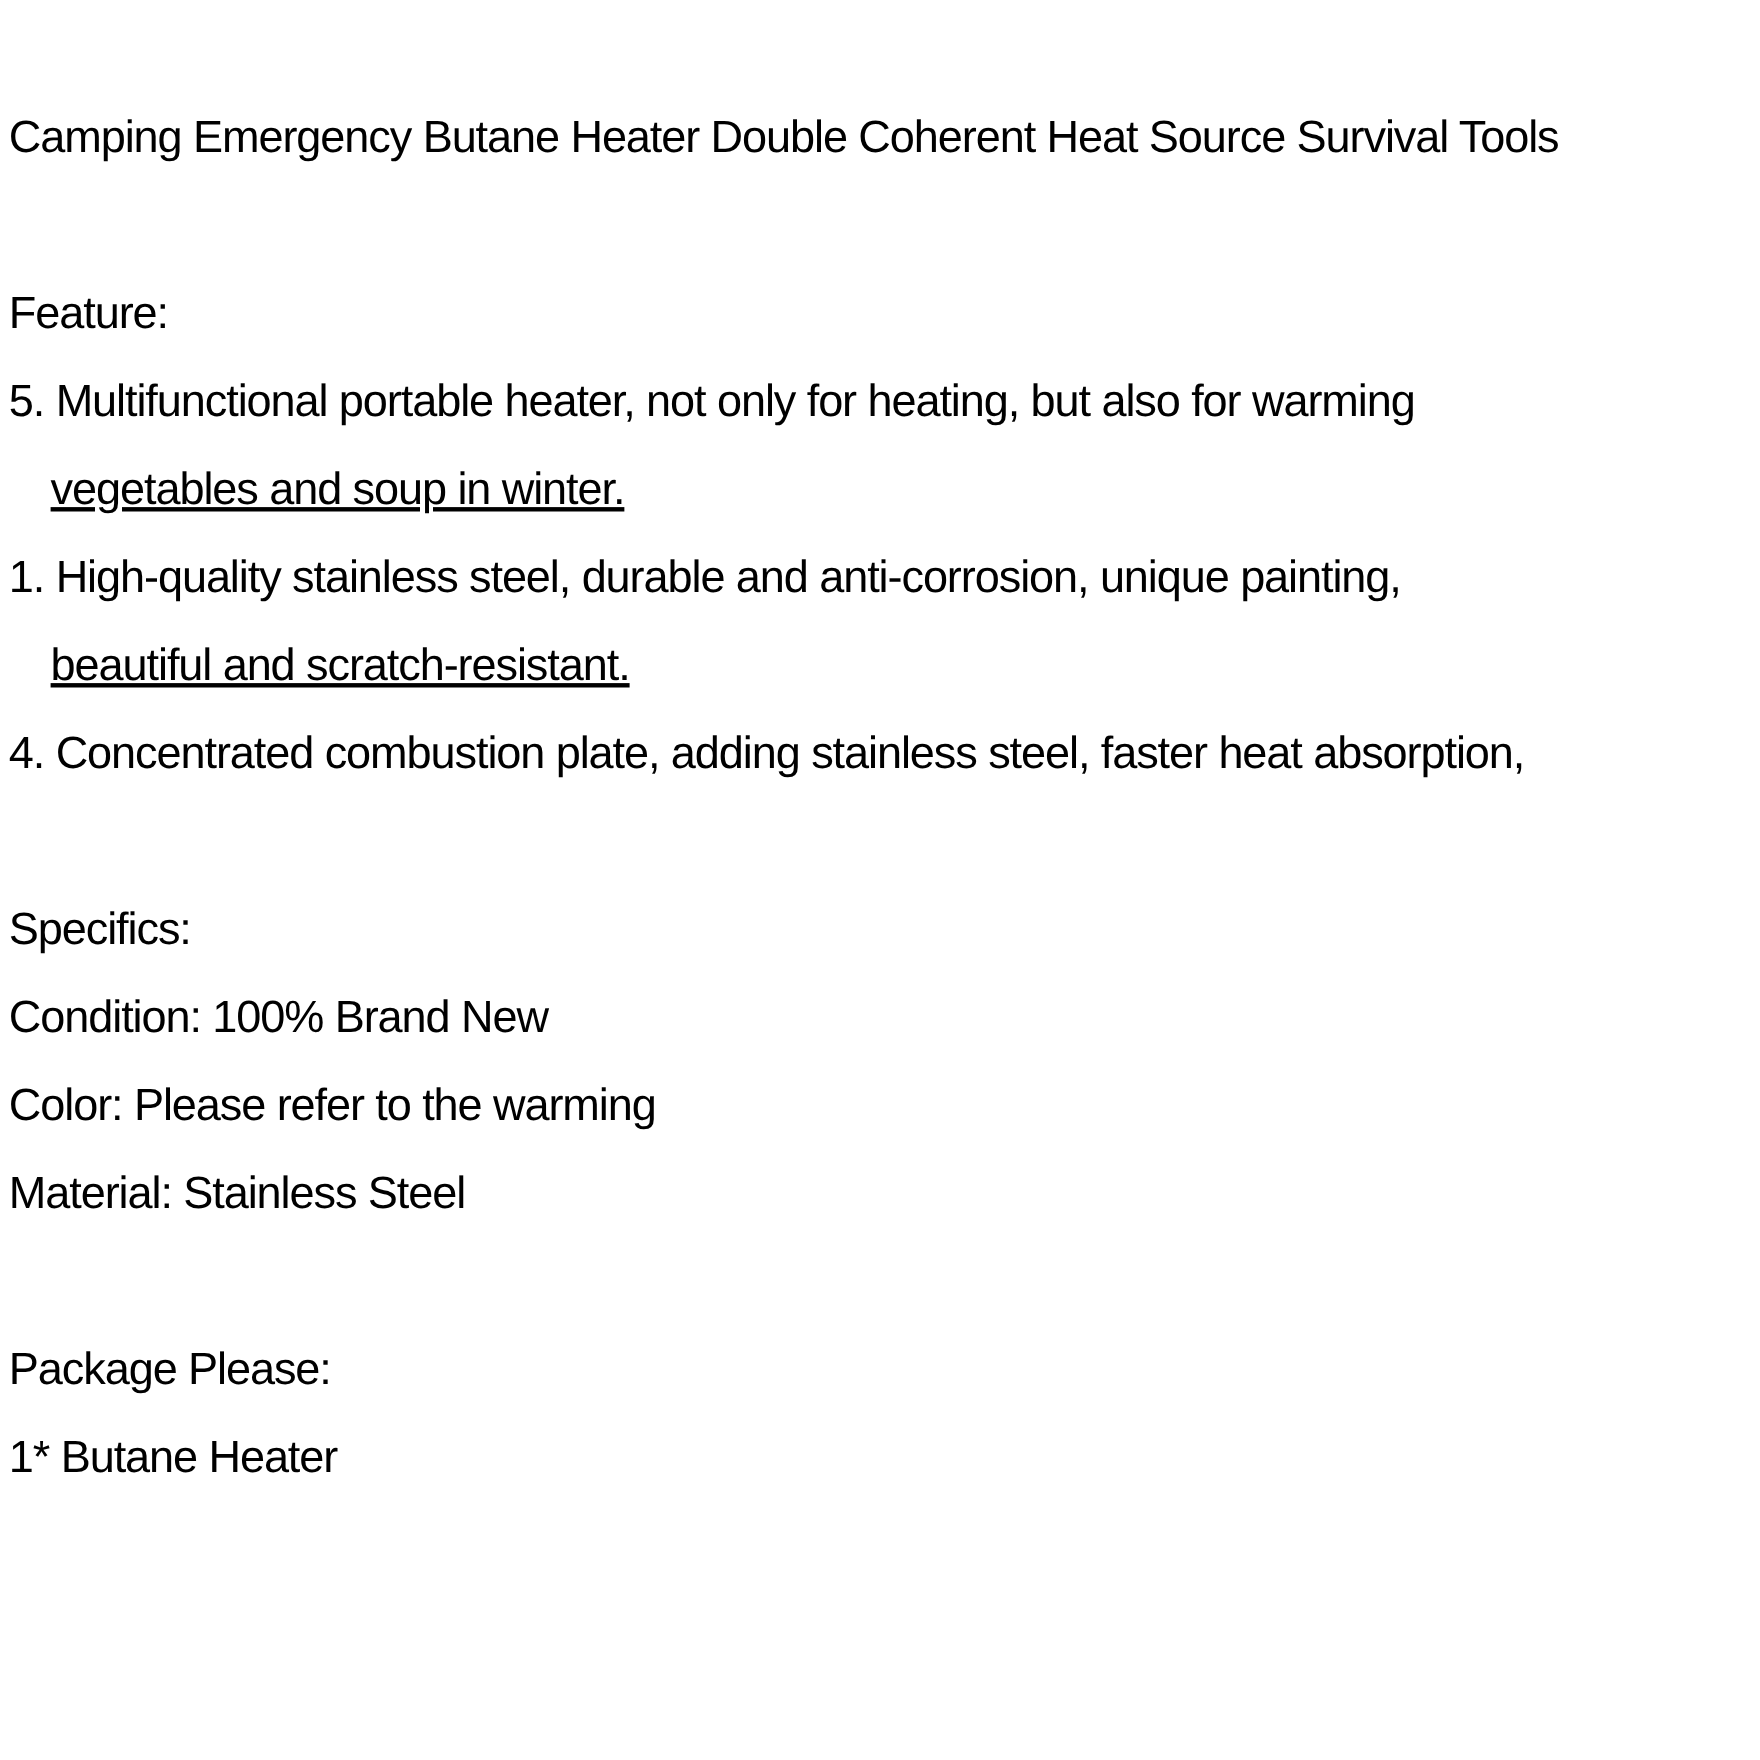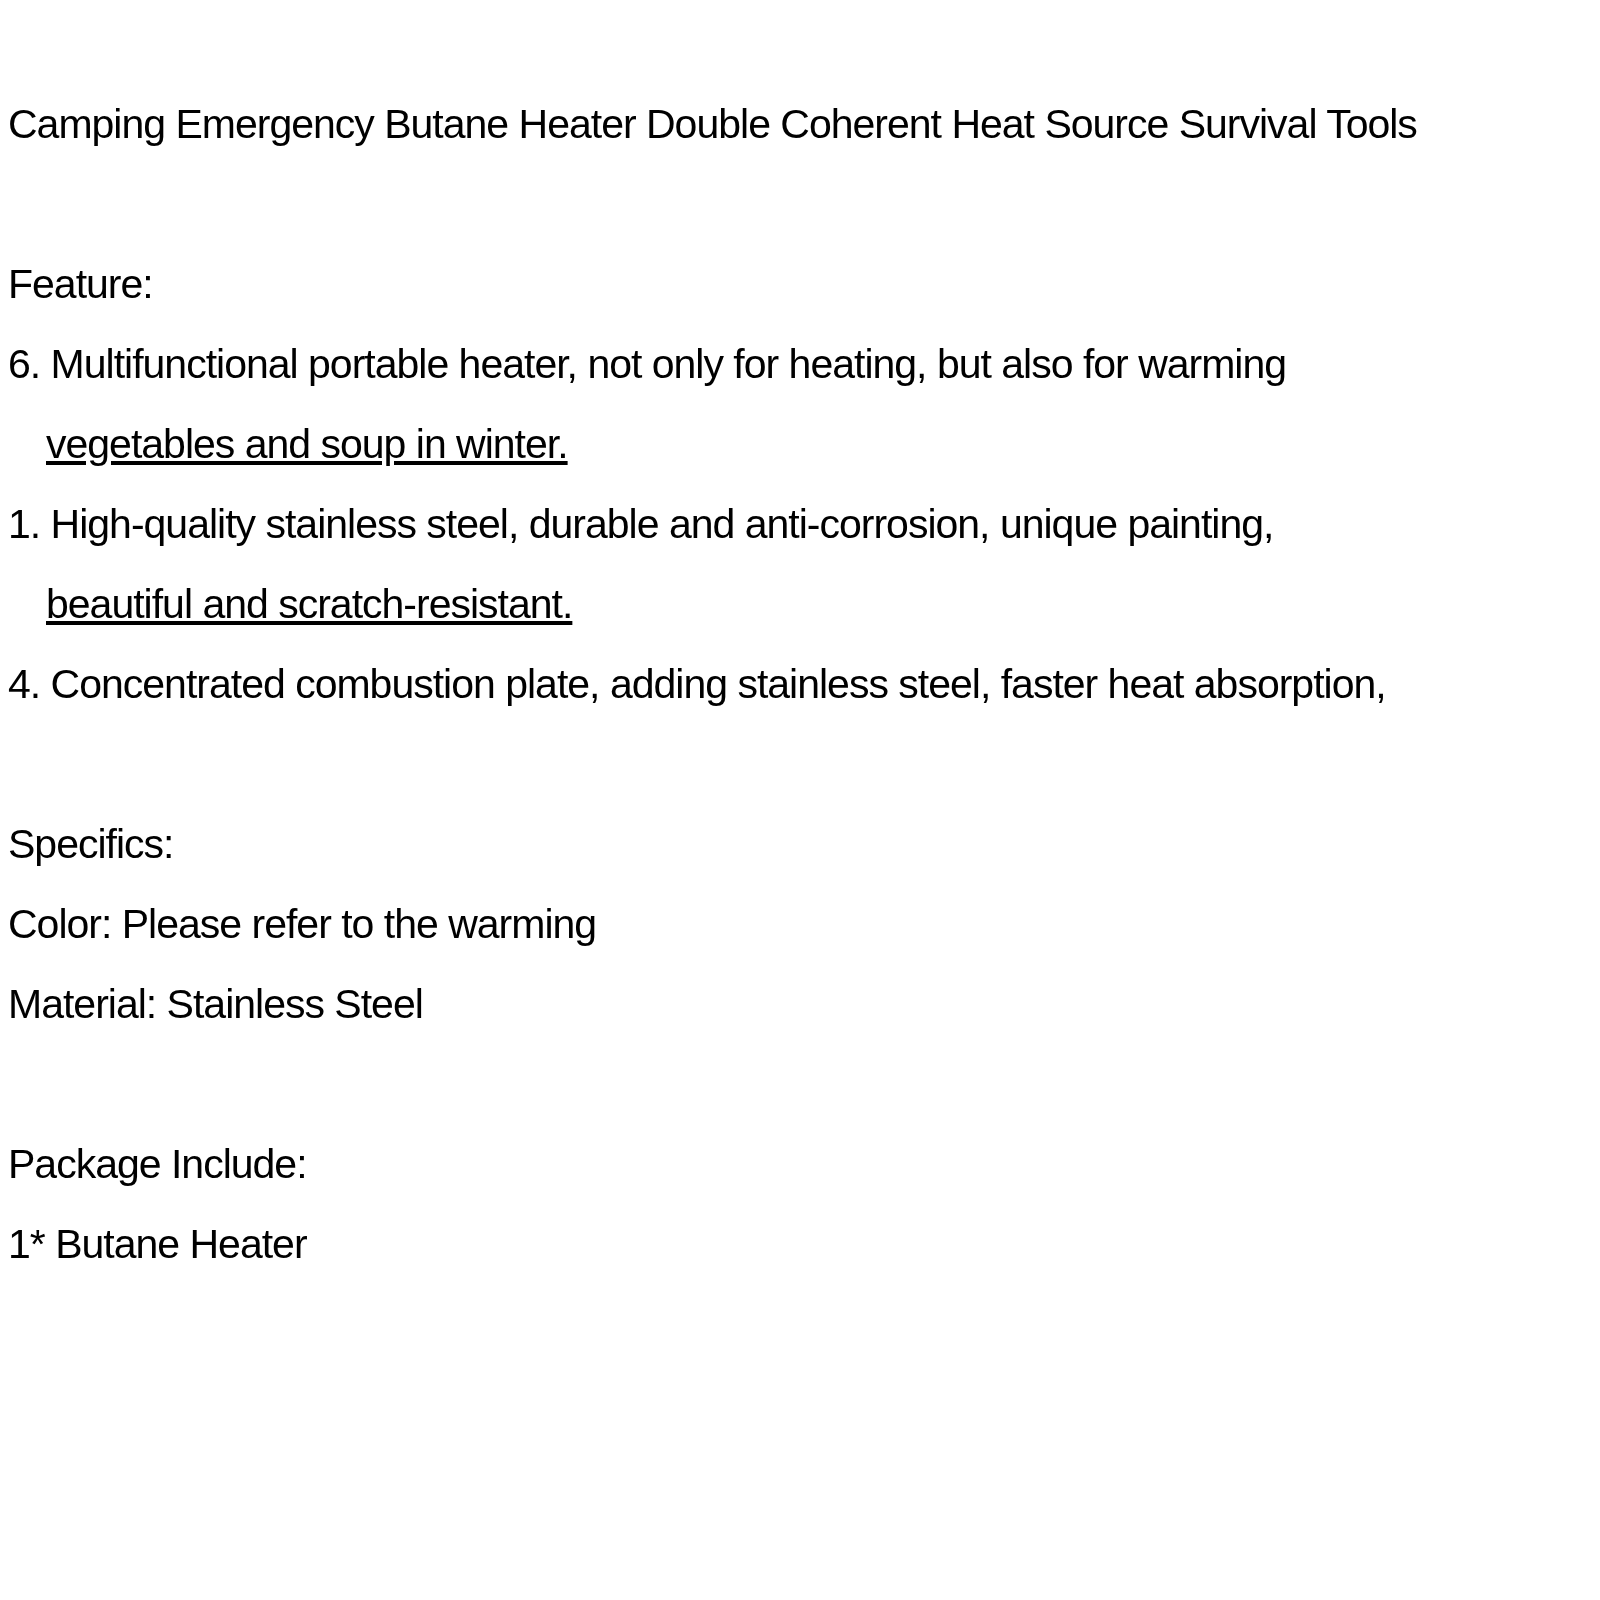--- a/index.html
+++ b/index.html
@@ -38,39 +38,40 @@
 
 <main class="doc">
 
   <div class="line">Camping Emergency Butane Heater Double Coherent Heat Source Survival Tools</div>
 
   <div class="line blank"></div>
 
   <div class="line">Feature:</div>
 
 
-  <div class="line">6. Multifunctional portable heater, not only for heating, but also for warming</div>
+  <div class="line">5. Multifunctional portable heater, not only for heating, but also for warming</div>
 
   <div class="line indent">vegetables and soup in winter.</div>
 
   <div class="line">1. High-quality stainless steel, durable and anti-corrosion, unique painting,</div>
 
   <div class="line indent">beautiful and scratch-resistant.</div>
 
   <div class="line">4. Concentrated combustion plate, adding stainless steel, faster heat absorption,</div>
 
 
   <div class="line blank"></div>
 
   <div class="line">Specifics:</div>
 
+  <div class="line">Condition: 100% Brand New</div>
 
   <div class="line">Color: Please refer to the warming</div>
 
   <div class="line">Material: Stainless Steel</div>
 
   <div class="line blank"></div>
 
-  <div class="line">Package Include:</div>
+  <div class="line">Package Please:</div>
 
   <div class="line">1* Butane Heater</div>
 
 </main>
 
 </body></html>

